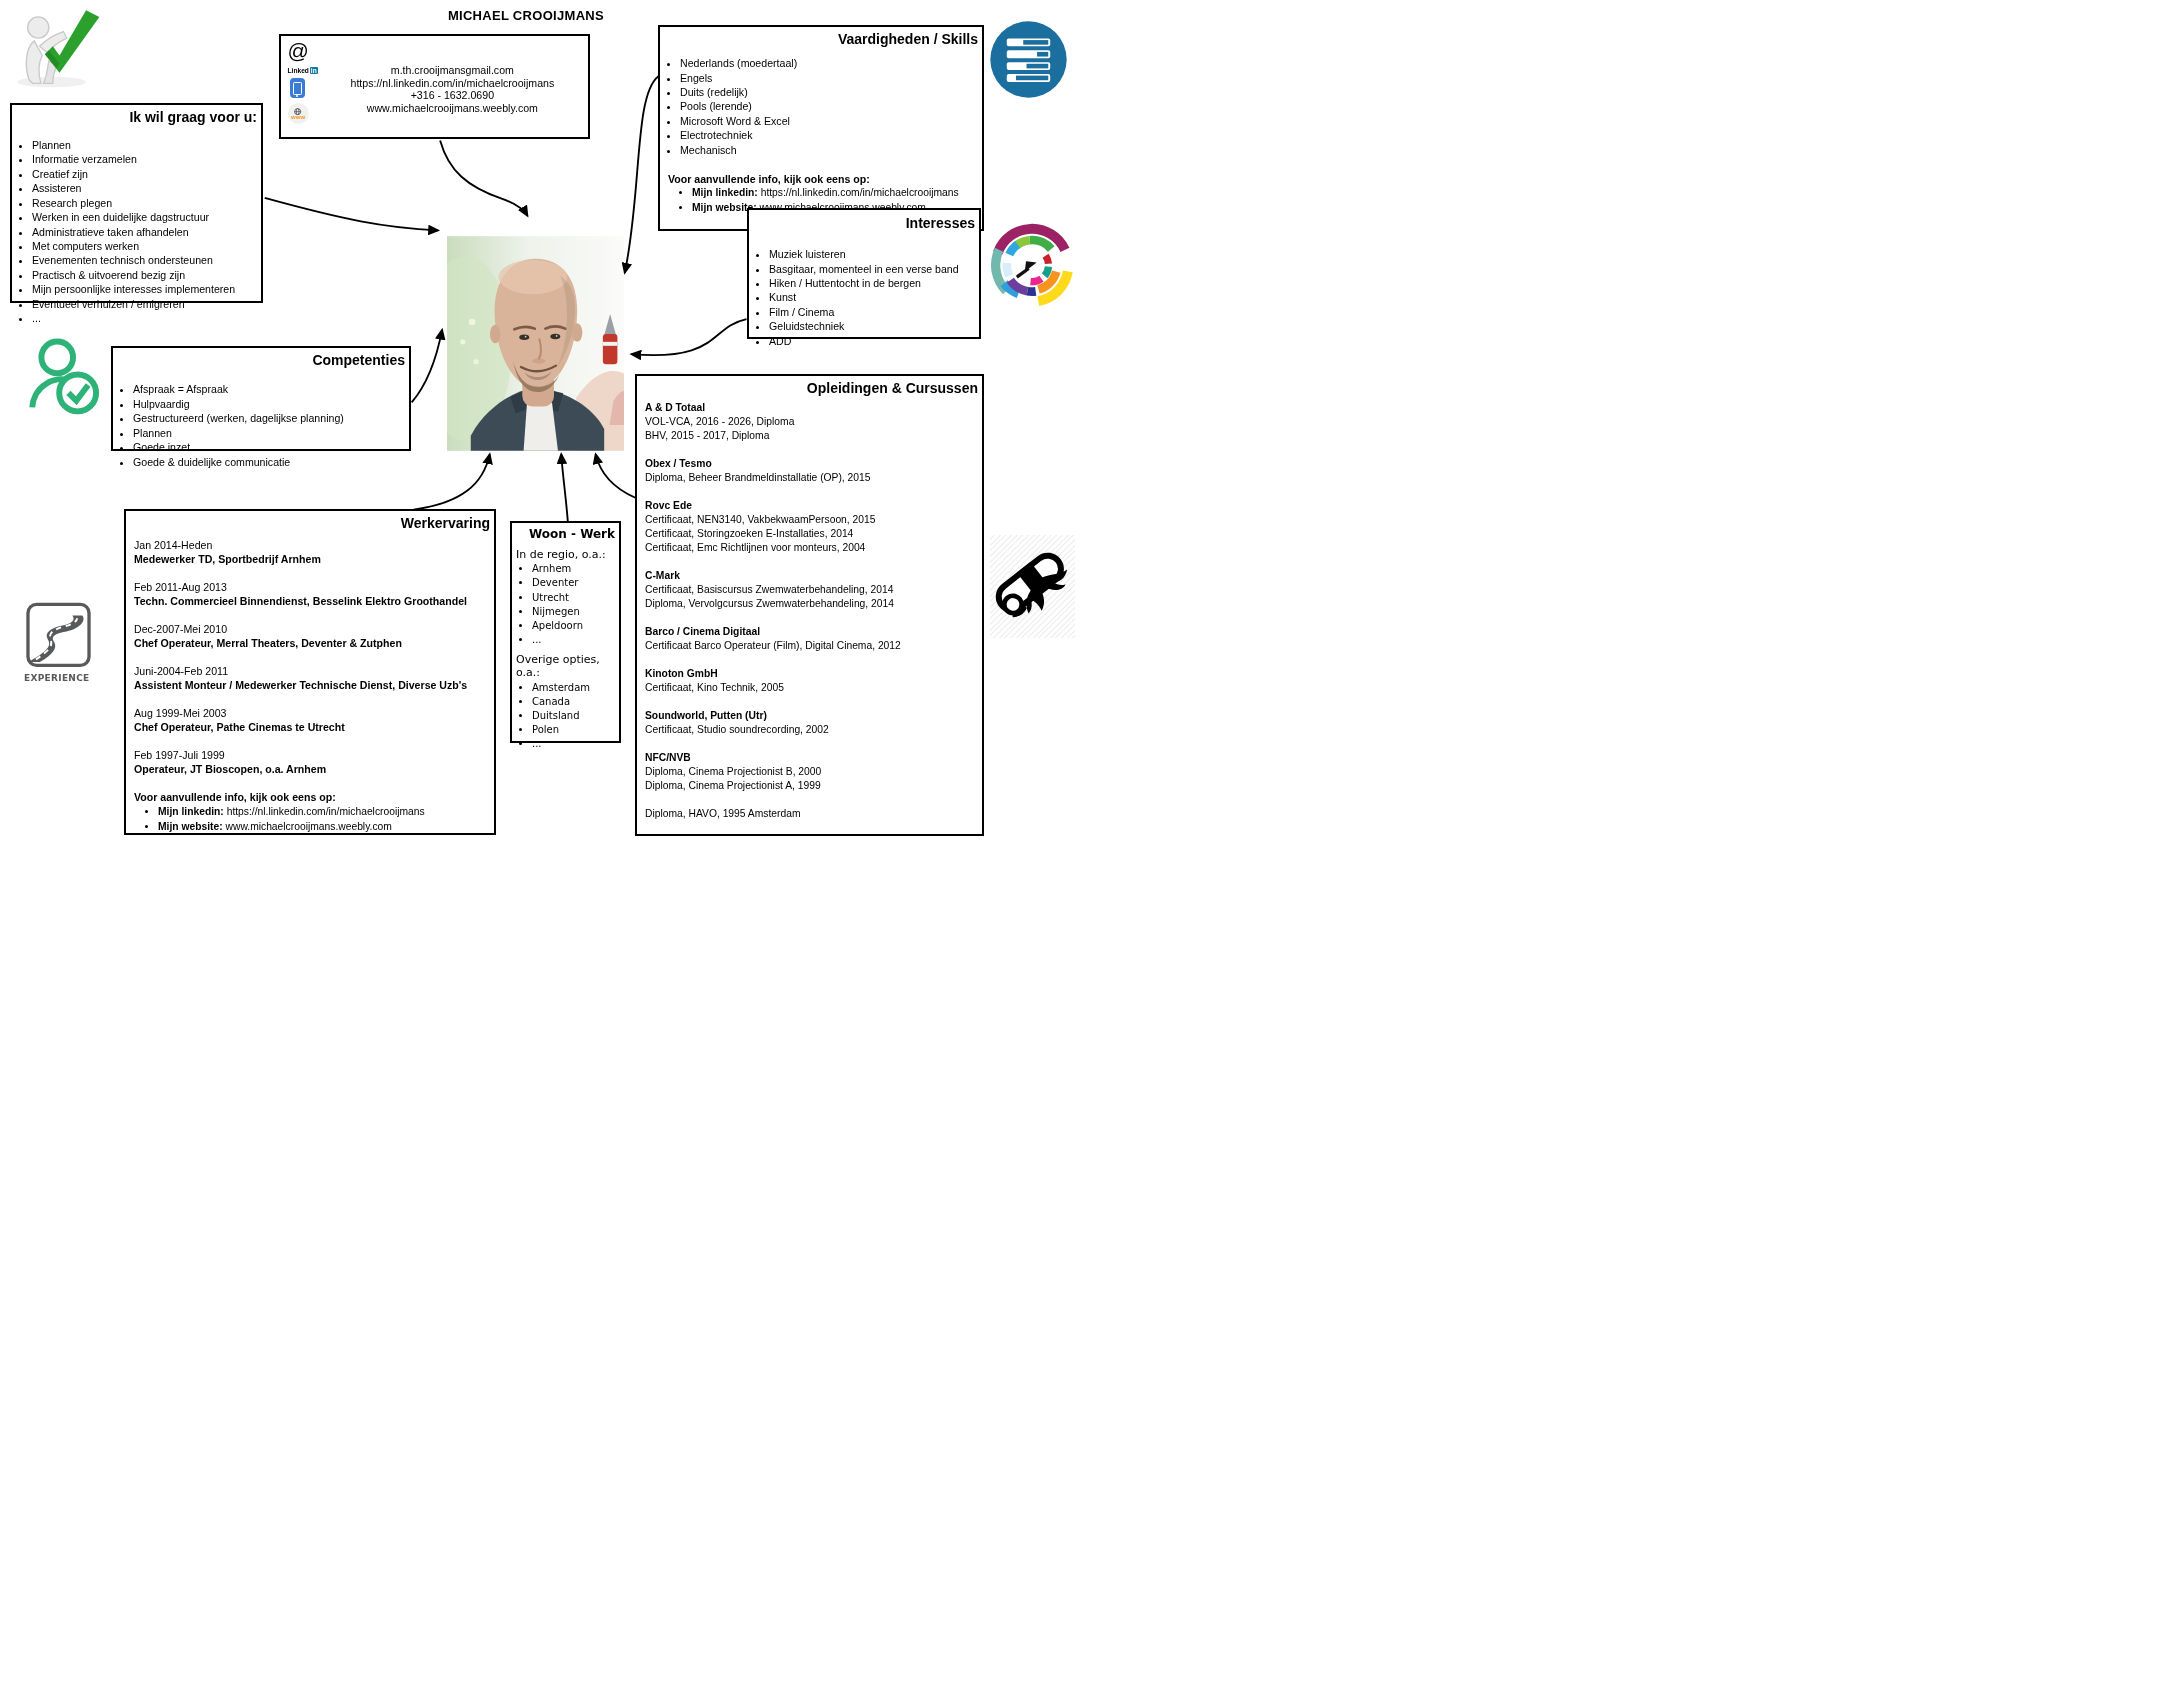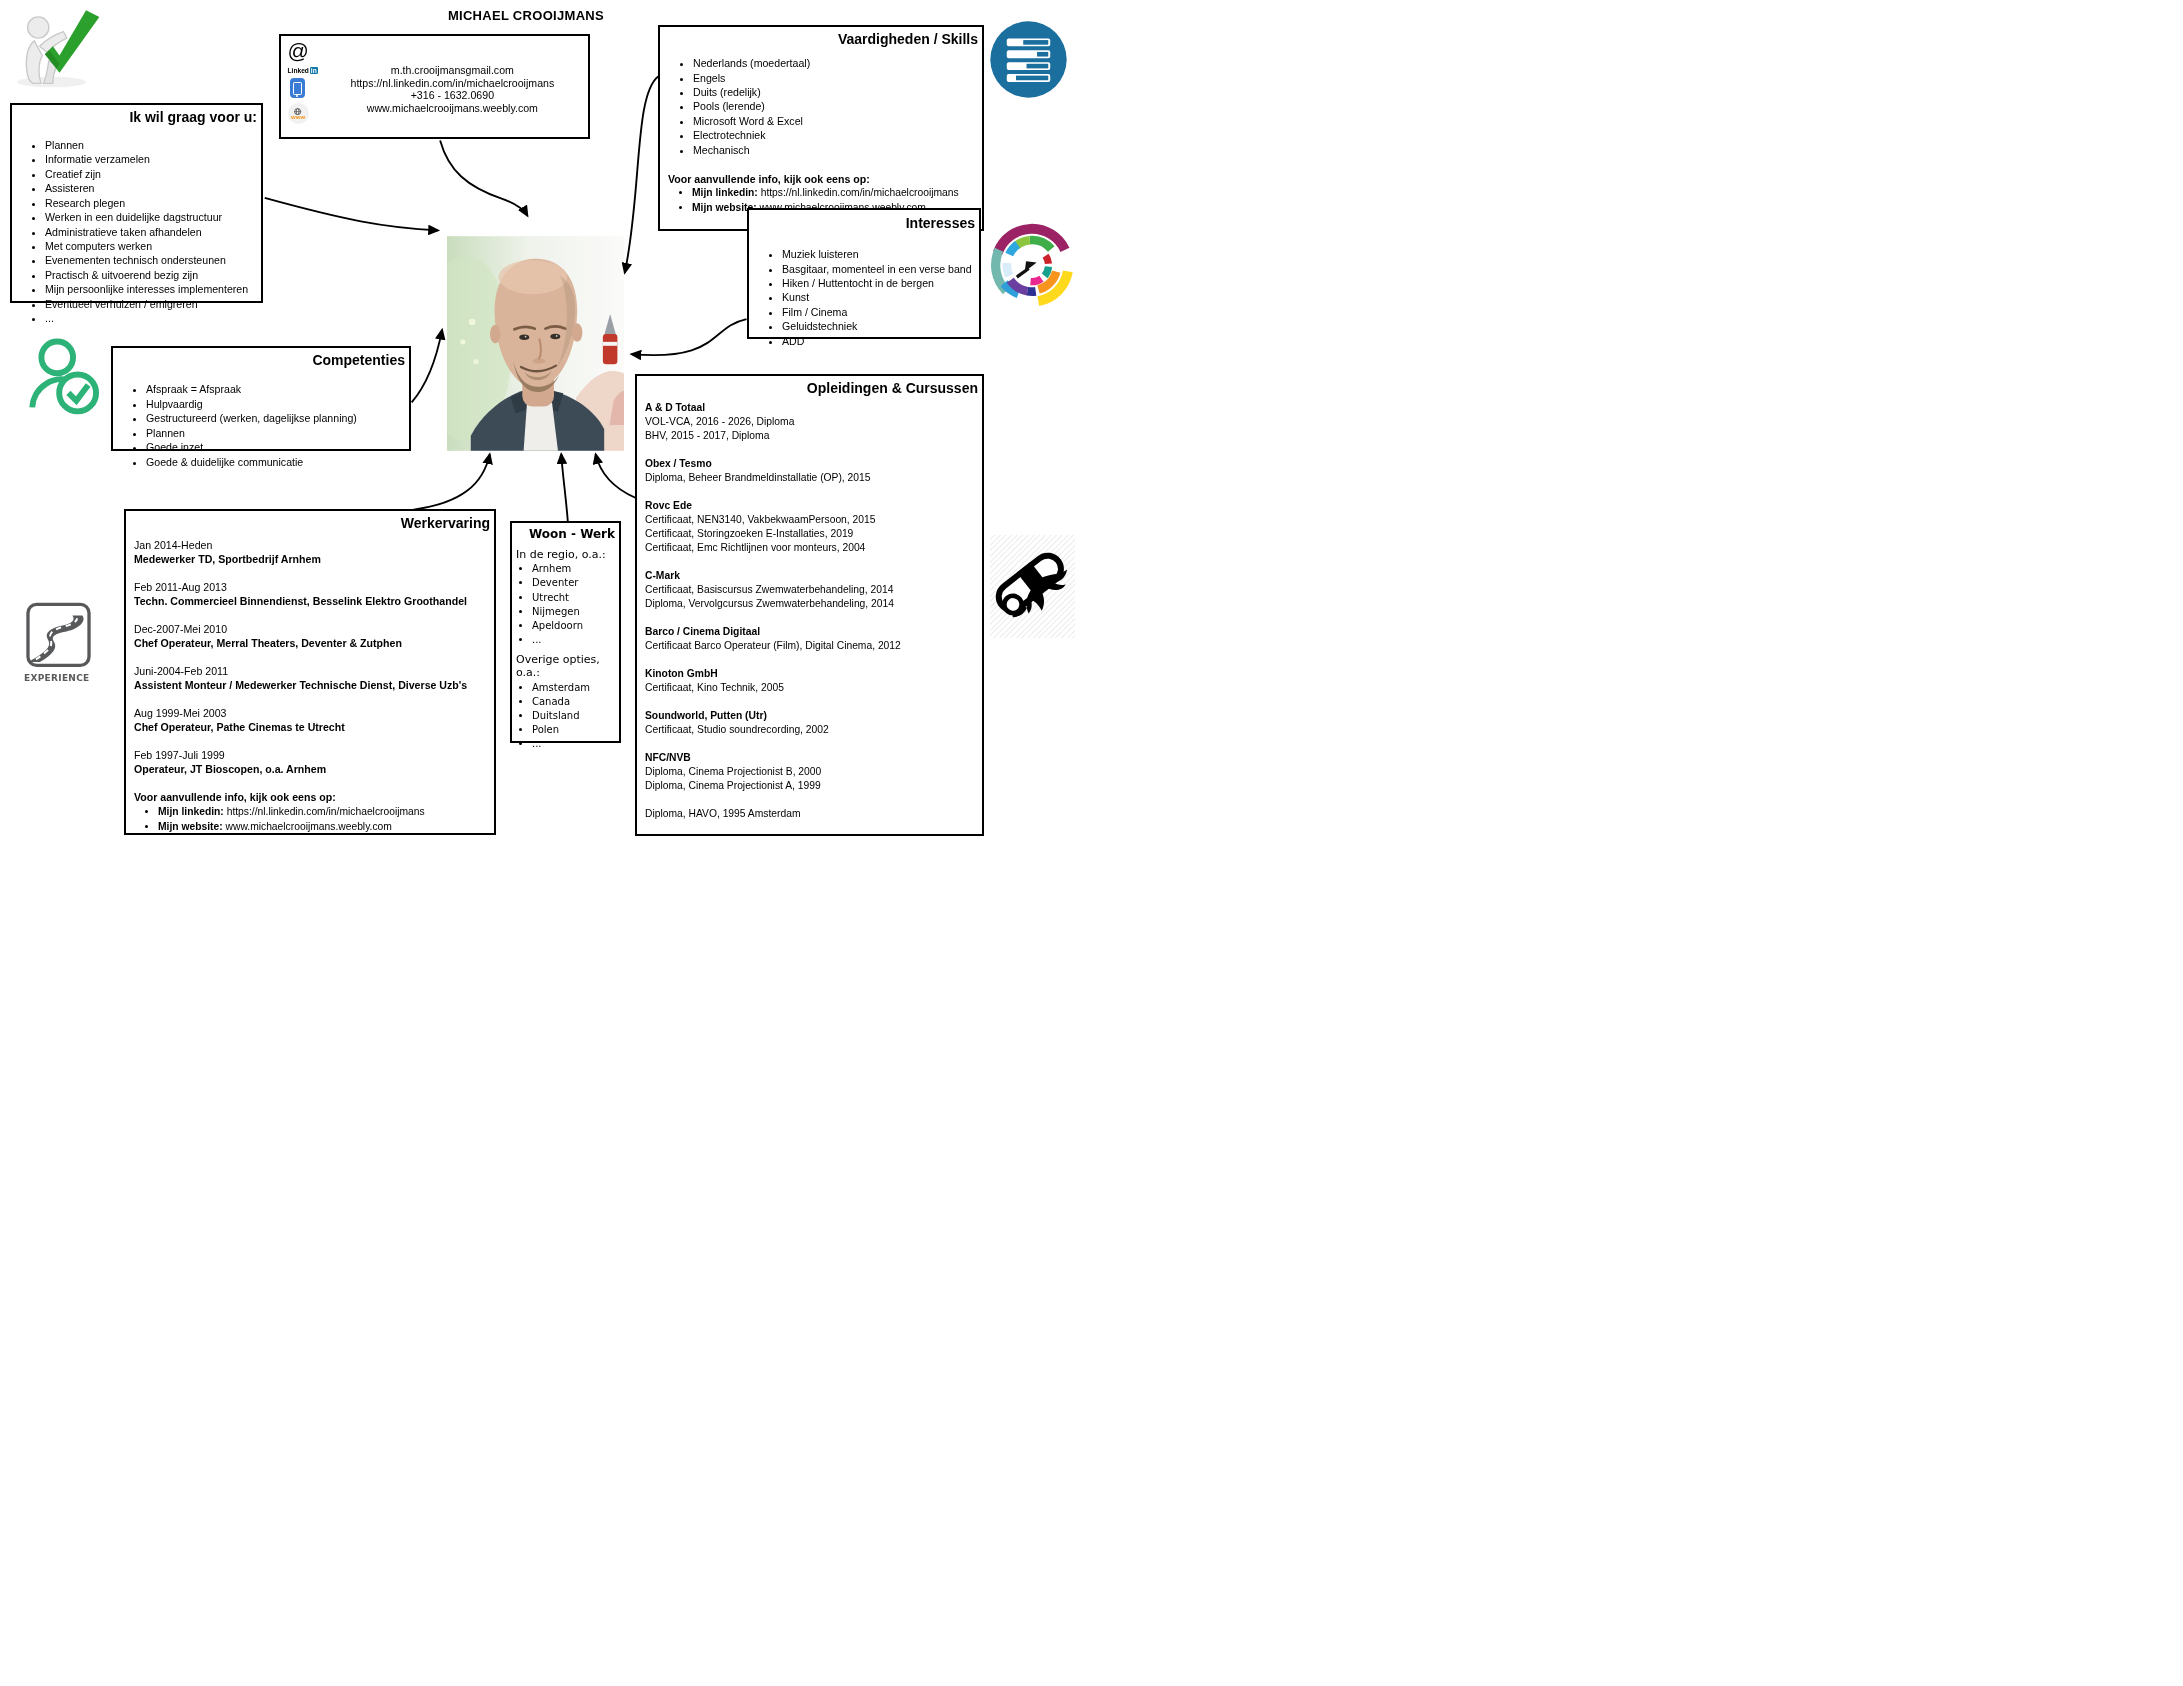--- a/index.html
+++ b/index.html
@@ -1,20 +1,20 @@
 <!DOCTYPE html>
 <html style="font-size:10.6px"><head>
 <meta charset="utf-8">
 <style>
   html,body{margin:0;padding:0}
   body{width:1092px;height:844px;position:relative;background:#fff;
        font-family:"Liberation Sans",sans-serif;color:#000;overflow:hidden}
   .box{position:absolute;background:#fff;border:2px solid #000;box-sizing:border-box;z-index:2}
   .box h2{font-size:14px;line-height:1.2;text-align:right;margin:4px 4px 0;font-weight:bold}
-  .box ul{margin:13px 0 0;padding-left:33px}
+  .box ul{margin:13px 0 0;padding-left:20px}
   .box li{font-size:10.6px;line-height:1.3;margin:0.7px 0}
   #page-title{position:absolute;left:265px;top:8px;width:339px;text-align:right;
               font-size:13px;font-weight:bold;letter-spacing:0.3px;z-index:2}
   
   #contact{left:279px;top:34px;width:311px;height:105px}
   #contact .icons{position:absolute;left:6.6px;top:2.6px;width:29px}
   #contact .at{font-size:21px;font-weight:400}
   #contact .lnk{font-size:6.6px;font-weight:bold;margin-top:4px}
   #contact .lnk .in{background:#0e76a8;color:#fff;padding:0 1.3px;border-radius:1.3px;margin-left:0.7px}
   #contact .phone{width:14.6px;height:20px;background:#3a7bd5;border-radius:4px;margin:4.6px 0 0 2.6px;
@@ -230,21 +230,21 @@
 
   <div class="ln"><span class="bd">A &amp; D Totaal</span><span class="nm"></span></div>
       <div class="ln"><span class="bd"></span><span class="nm">VOL-VCA, 2016 - 2026, Diploma</span></div>
       <div class="ln"><span class="bd"></span><span class="nm">BHV, 2015 - 2017, Diploma</span></div>
       <div class="ln"><span class="bd"></span><span class="nm"></span></div>
       <div class="ln"><span class="bd">Obex / Tesmo</span><span class="nm"></span></div>
       <div class="ln"><span class="bd"></span><span class="nm">Diploma, Beheer Brandmeldinstallatie (OP), 2015</span></div>
       <div class="ln"><span class="bd"></span><span class="nm"></span></div>
       <div class="ln"><span class="bd">Rovc Ede</span><span class="nm"></span></div>
       <div class="ln"><span class="bd"></span><span class="nm">Certificaat, NEN3140, VakbekwaamPersoon, 2015</span></div>
-      <div class="ln"><span class="bd"></span><span class="nm">Certificaat, Storingzoeken E-Installaties, 2019</span></div>
+      <div class="ln"><span class="bd"></span><span class="nm">Certificaat, Storingzoeken E-Installaties, 2014</span></div>
       <div class="ln"><span class="bd"></span><span class="nm">Certificaat, Emc Richtlijnen voor monteurs, 2004</span></div>
       <div class="ln"><span class="bd"></span><span class="nm"></span></div>
       <div class="ln"><span class="bd">C-Mark</span><span class="nm"></span></div>
       <div class="ln"><span class="bd"></span><span class="nm">Certificaat, Basiscursus Zwemwaterbehandeling, 2014</span></div>
       <div class="ln"><span class="bd"></span><span class="nm">Diploma, Vervolgcursus Zwemwaterbehandeling, 2014</span></div>
       <div class="ln"><span class="bd"></span><span class="nm"></span></div>
       <div class="ln"><span class="bd">Barco / Cinema Digitaal</span><span class="nm"></span></div>
       <div class="ln"><span class="bd"></span><span class="nm">Certificaat Barco Operateur (Film), Digital Cinema, 2012</span></div>
       <div class="ln"><span class="bd"></span><span class="nm"></span></div>
       <div class="ln"><span class="bd">Kinoton GmbH</span><span class="nm"></span></div>

